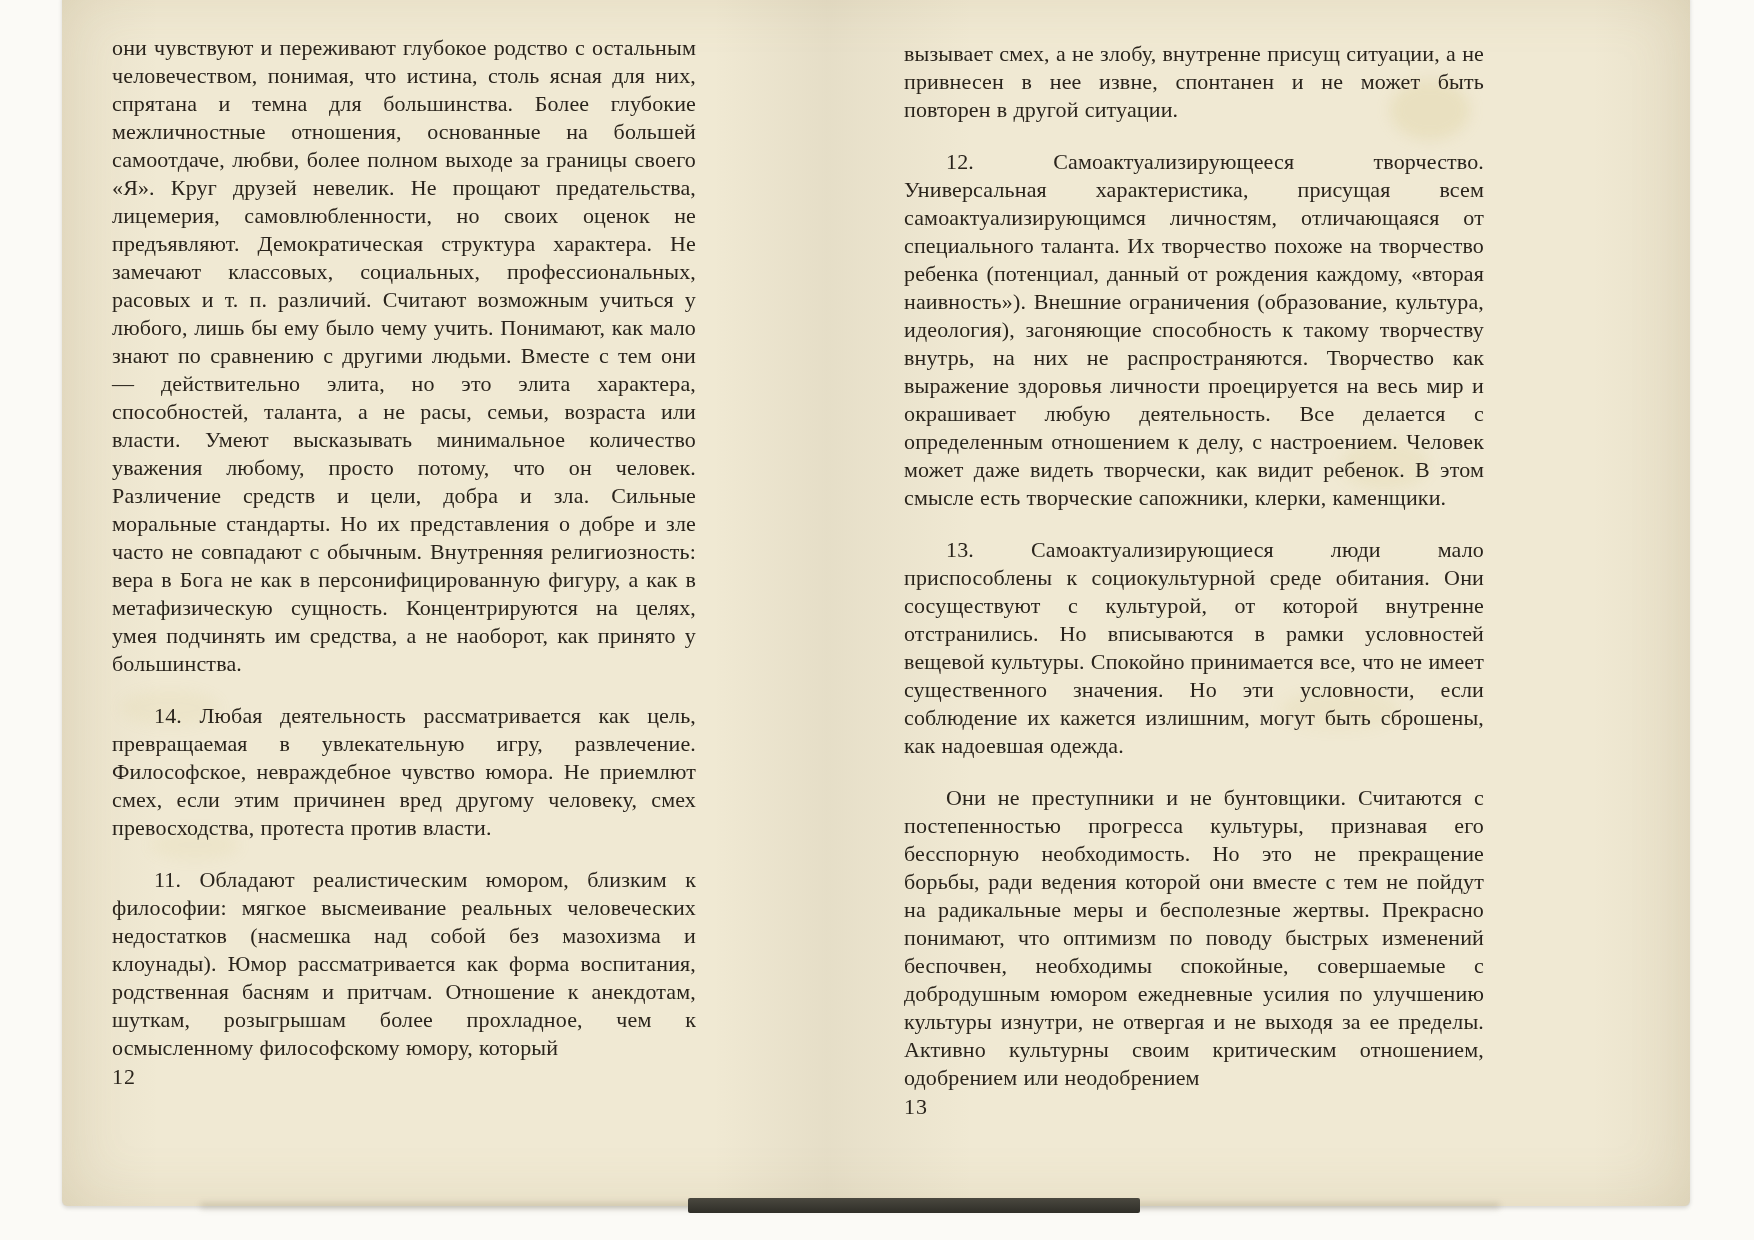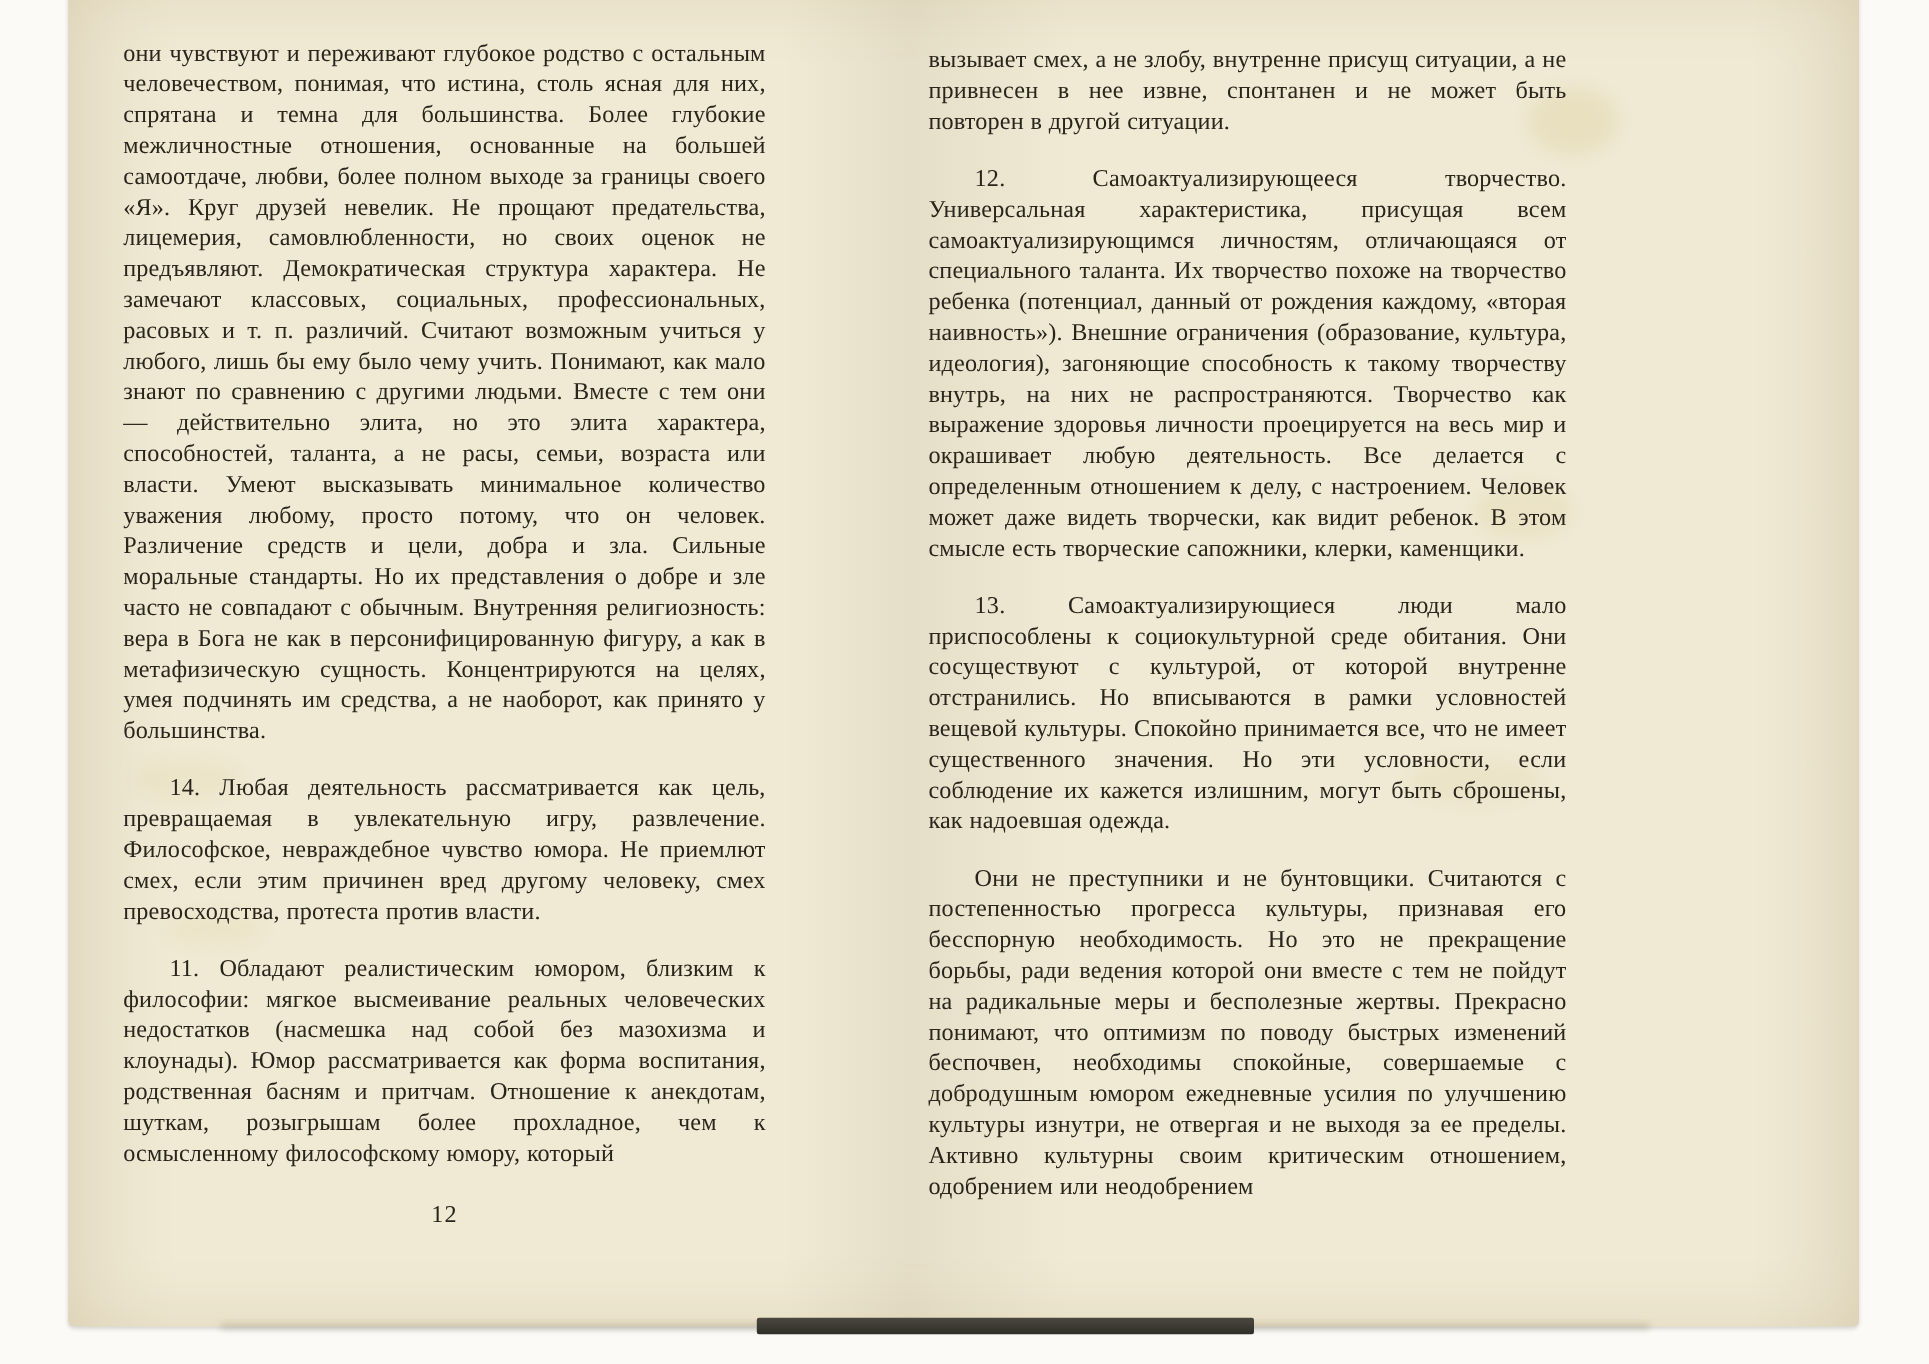--- a/index.html
+++ b/index.html
@@ -87,29 +87,29 @@
     position: absolute;
     color: #2a241c;
     font-size: 22px;
     line-height: 28px;
     text-align: justify;
     letter-spacing: 0.15px;
     word-spacing: 0.5px;
     hyphens: auto;
   }
   .page-col.left  { left: 112px; top: 34px;  width: 584px; }
-  .page-col.right { left: 844px; top: 40px;  width: 580px; }
+  .page-col.right { left: 904px; top: 40px;  width: 580px; }
   .page-col p {
     margin: 0;
     padding: 0;
   }
   .page-col p.indent { text-indent: 42px; margin-top: 24px; }
   .page-number {
-    margin-top: 28px;
-    text-align: center;
+    margin-top: 1px;
+    text-align: left;
     font-size: 22px;
     letter-spacing: 1px;
     color: #2a241c;
   }
 </style>
 </head>
 <body>
 
 <div class="scan-stage">
 
@@ -127,18 +127,19 @@
     <p class="indent">14. Любая деятельность рассматривается как цель, превращаемая в увлекательную игру, развлечение. Философское, невраждебное чувство юмора. Не приемлют смех, если этим причинен вред другому человеку, смех превосходства, протеста против власти.</p>
     <p class="indent">11. Обладают реалистическим юмором, близким к философии: мягкое высмеивание реальных человеческих недостатков (насмешка над собой без мазохизма и клоунады). Юмор рассматривается как форма воспитания, родственная басням и притчам. Отношение к анекдотам, шуткам, розыгрышам более прохладное, чем к осмысленному философскому юмору, который</p>
     <div class="page-number">12</div>
   </div>
 
   <div class="page-col right">
     <p>вызывает смех, а не злобу, внутренне присущ ситуации, а не привнесен в нее извне, спонтанен и не может быть повторен в другой ситуации.</p>
     <p class="indent">12. Самоактуализирующееся творчество. Универсальная характеристика, присущая всем самоактуализирующимся личностям, отличающаяся от специального таланта. Их творчество похоже на творчество ребенка (потенциал, данный от рождения каждому, «вторая наивность»). Внешние ограничения (образование, культура, идеология), загоняющие способность к такому творчеству внутрь, на них не распространяются. Творчество как выражение здоровья личности проецируется на весь мир и окрашивает любую деятельность. Все делается с определенным отношением к делу, с настроением. Человек может даже видеть творчески, как видит ребенок. В этом смысле есть творческие сапожники, клерки, каменщики.</p>
     <p class="indent">13. Самоактуализирующиеся люди мало приспособлены к социокультурной среде обитания. Они сосуществуют с культурой, от которой внутренне отстранились. Но вписываются в рамки условностей вещевой культуры. Спокойно принимается все, что не имеет существенного значения. Но эти условности, если соблюдение их кажется излишним, могут быть сброшены, как надоевшая одежда.</p>
     <p class="indent">Они не преступники и не бунтовщики. Считаются с постепенностью прогресса культуры, признавая его бесспорную необходимость. Но это не прекращение борьбы, ради ведения которой они вместе с тем не пойдут на радикальные меры и бесполезные жертвы. Прекрасно понимают, что оптимизм по поводу быстрых изменений беспочвен, необходимы спокойные, совершаемые с добродушным юмором ежедневные усилия по улучшению культуры изнутри, не отвергая и не выходя за ее пределы. Активно культурны своим критическим отношением, одобрением или неодобрением</p>
+    <div class="page-number">13</div>
   </div>
 
   <div class="book-edge-soft"></div>
   <div class="book-edge"></div>
 
 </div>
 
 </body></html>

